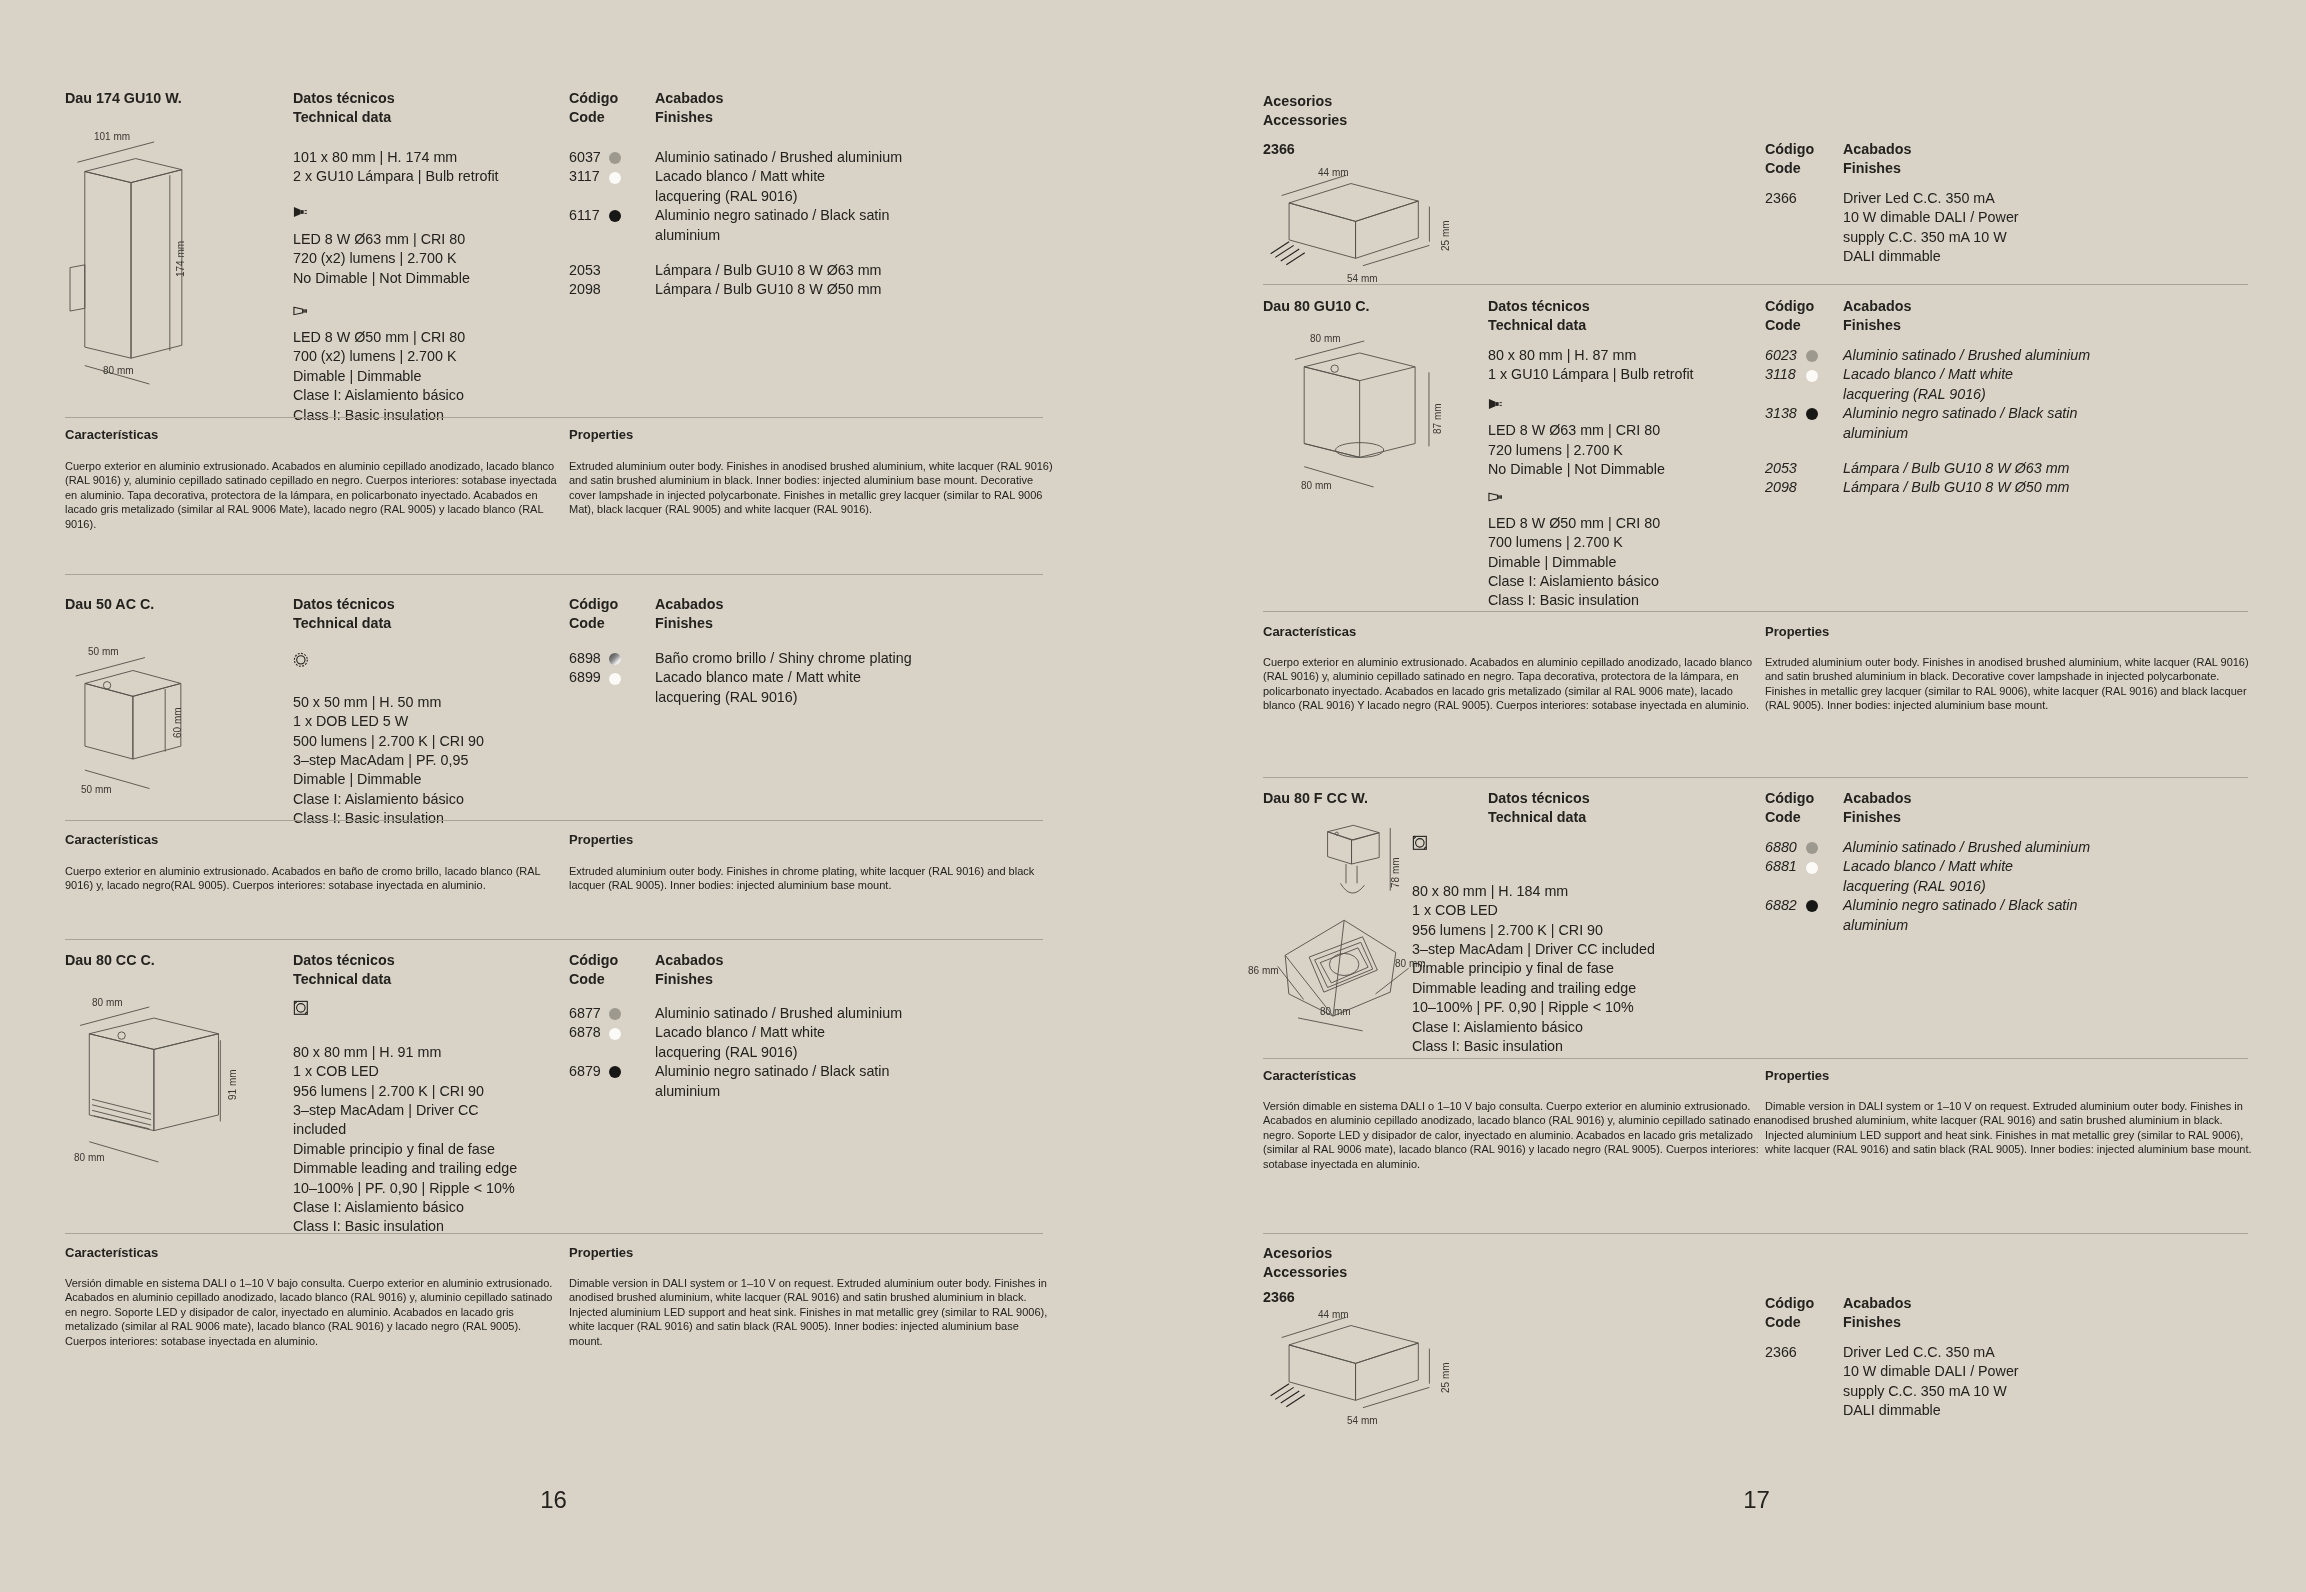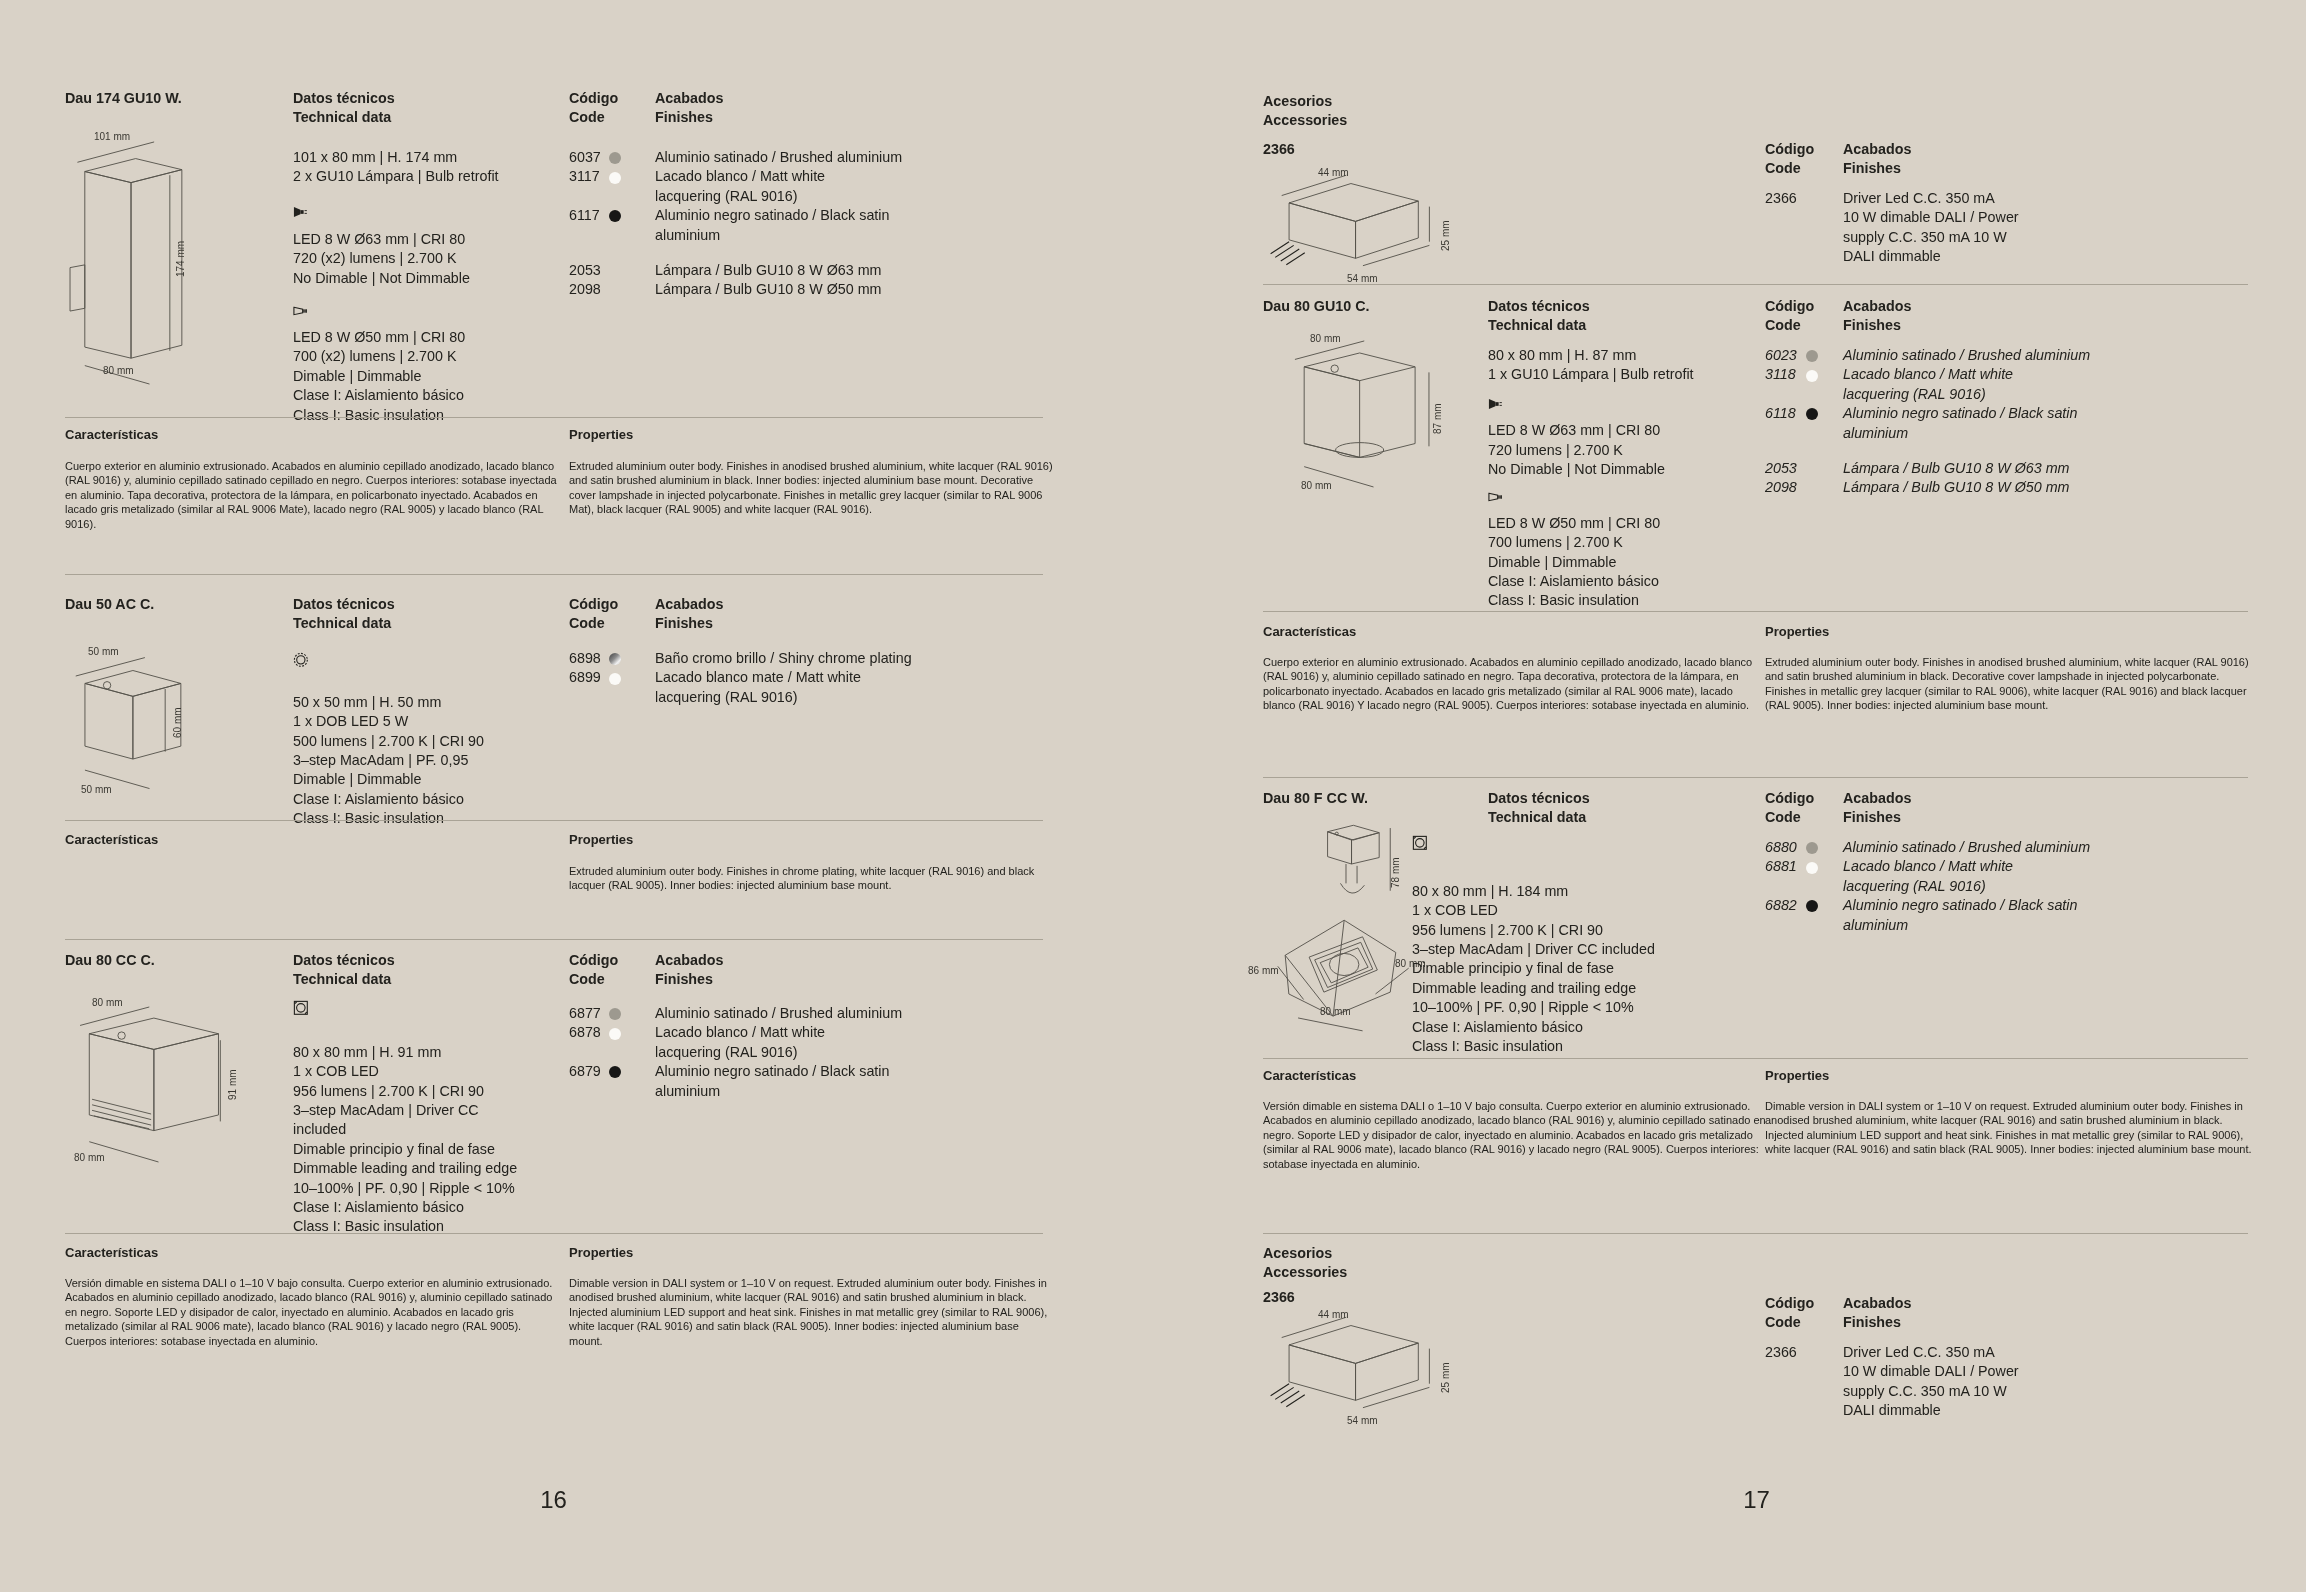--- a/index.html
+++ b/index.html
@@ -166,20 +166,21 @@
     <div class="frow">
       <span class="fcode">6899</span>
       <span class="fdot" style="background: rgb(251, 250, 247);"></span>
       <span class="pre">Lacado blanco mate / Matt white
 lacquering (RAL 9016)</span>
     </div>
   </div>
 
   <div class="rule" style="left:65px;top:820px;width:978px"></div>
   <div class="abs h" style="left:65px;top:833px">Características</div>
+  <div class="abs para" style="left:65px;top:864px;width:496px">Cuerpo exterior en aluminio extrusionado. Acabados en baño de cromo brillo, lacado blanco (RAL 9016) y, lacado negro(RAL 9005). Cuerpos interiores: sotabase inyectada en aluminio.</div>
   <div class="abs h" style="left:569px;top:833px">Properties</div>
   <div class="abs para" style="left:569px;top:864px;width:485px">Extruded aluminium outer body. Finishes in chrome plating, white lacquer (RAL 9016) and black lacquer (RAL 9005). Inner bodies: injected aluminium base mount.</div>
 
   <div class="rule" style="left:65px;top:939px;width:978px"></div>
   <div class="abs t b" style="left:65px;top:951px">Dau 80 CC C.</div>
   <div class="abs t b pre" style="left:293px;top:951px">Datos técnicos
 Technical data</div>
   <div class="abs t b pre" style="left:569px;top:951px">Código
 Code</div>
   <div class="abs t b pre" style="left:655px;top:951px">Acabados
@@ -329,21 +330,21 @@
       <span class="fdot" style="background: rgb(157, 153, 143);"></span>
       <span class="pre">Aluminio satinado / Brushed aluminium</span>
     </div>
     <div class="frow">
       <span class="fcode">3118</span>
       <span class="fdot" style="background: rgb(251, 250, 247);"></span>
       <span class="pre">Lacado blanco / Matt white
 lacquering (RAL 9016)</span>
     </div>
     <div class="frow">
-      <span class="fcode">6118</span>
+      <span class="fcode">3138</span>
       <span class="fdot" style="background: rgb(23, 23, 22);"></span>
       <span class="pre">Aluminio negro satinado / Black satin
 aluminium</span>
     </div>
     <div class="frow lampgap">
       <span class="fcode">2053</span>
       <span class="pre">Lámpara / Bulb GU10 8 W Ø63 mm</span>
     </div>
     <div class="frow">
       <span class="fcode">2098</span>

